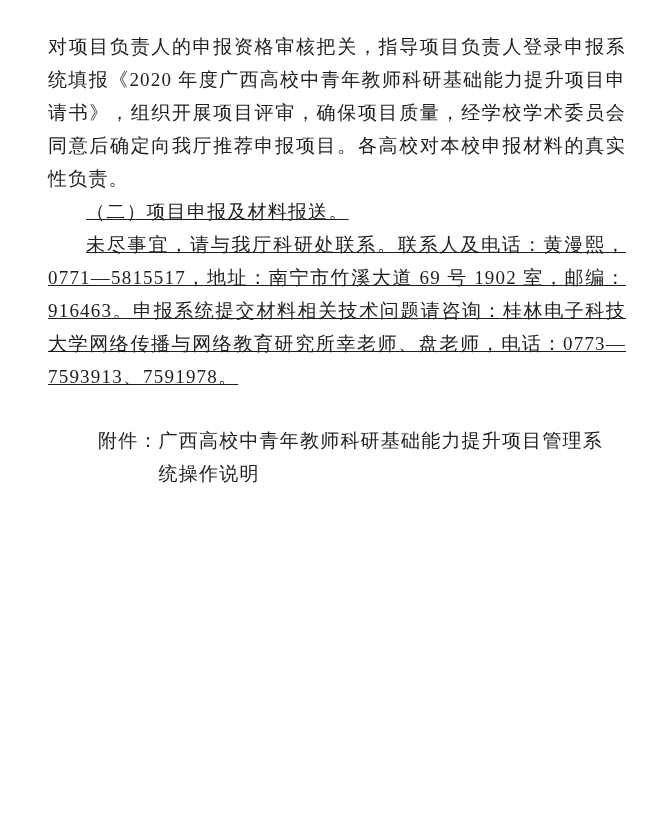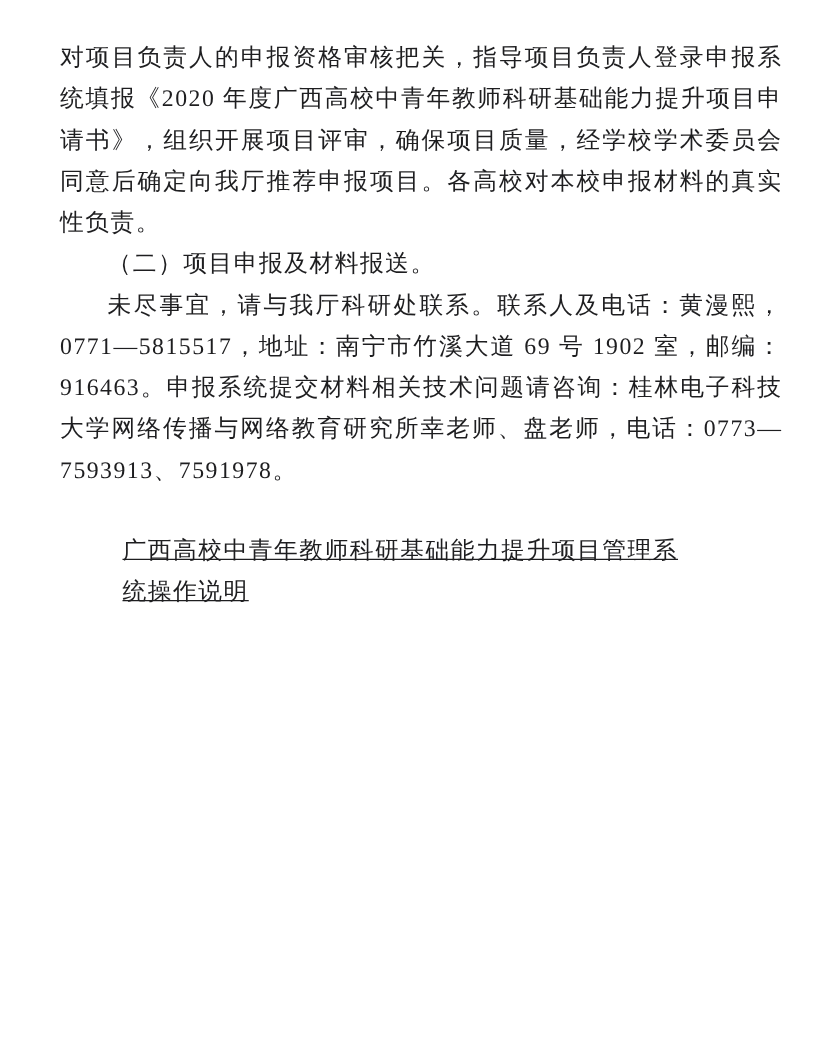--- a/index.html
+++ b/index.html
@@ -17,29 +17,29 @@
     position: absolute;
     left: 48px;
     top: 30px;
     width: 578px;
     font-size: 19px;
     line-height: 33px;
     letter-spacing: 1.2px;
     text-align: justify;
   }
   p.para { margin: 0; }
-  p.indent { text-indent: 2em; }
+  p.indent { text-indent: 2em; text-decoration: underline; }
   .attachment {
     display: flex;
     margin-top: 31px;
     padding-left: 50px;
     text-align: left;
   }
   .att-label { white-space: nowrap; flex: none; }
-  .att-text { max-width: 462px; text-decoration: underline; }
+  .att-text { max-width: 462px; }
   .signature {
     position: absolute;
     left: 352px;
     top: 703px;
     font-size: 19px;
     line-height: 35px;
     letter-spacing: 1.5px;
     white-space: nowrap;
   }
   .sig-date {
@@ -75,20 +75,21 @@
 <body>
 
 <div class="page">
 
   <div class="content">
     <p class="para">对项目负责人的申报资格审核把关，指导项目负责人登录申报系统填报《2020 年度广西高校中青年教师科研基础能力提升项目申请书》，组织开展项目评审，确保项目质量，经学校学术委员会同意后确定向我厅推荐申报项目。各高校对本校申报材料的真实性负责。</p>
     <p class="para indent">（二）项目申报及材料报送。</p>
     <p class="para indent">未尽事宜，请与我厅科研处联系。联系人及电话：黄漫熙，0771—5815517，地址：南宁市竹溪大道 69 号 1902 室，邮编：916463。申报系统提交材料相关技术问题请咨询：桂林电子科技大学网络传播与网络教育研究所幸老师、盘老师，电话：0773—7593913、7591978。</p>
 
     <div class="attachment">
+      <span class="att-label">附件：</span>
       <span class="att-text">广西高校中青年教师科研基础能力提升项目管理系统操作说明</span>
     </div>
   </div>
 
   <div class="signature">
     <div class="sig-issuer">广西壮族自治区教育厅</div>
     <div class="sig-date">2019 年 11 月 24 日</div>
   </div>
 
   <svg class="seal" viewBox="0 0 170 170" xmlns="http://www.w3.org/2000/svg" aria-hidden="true">

